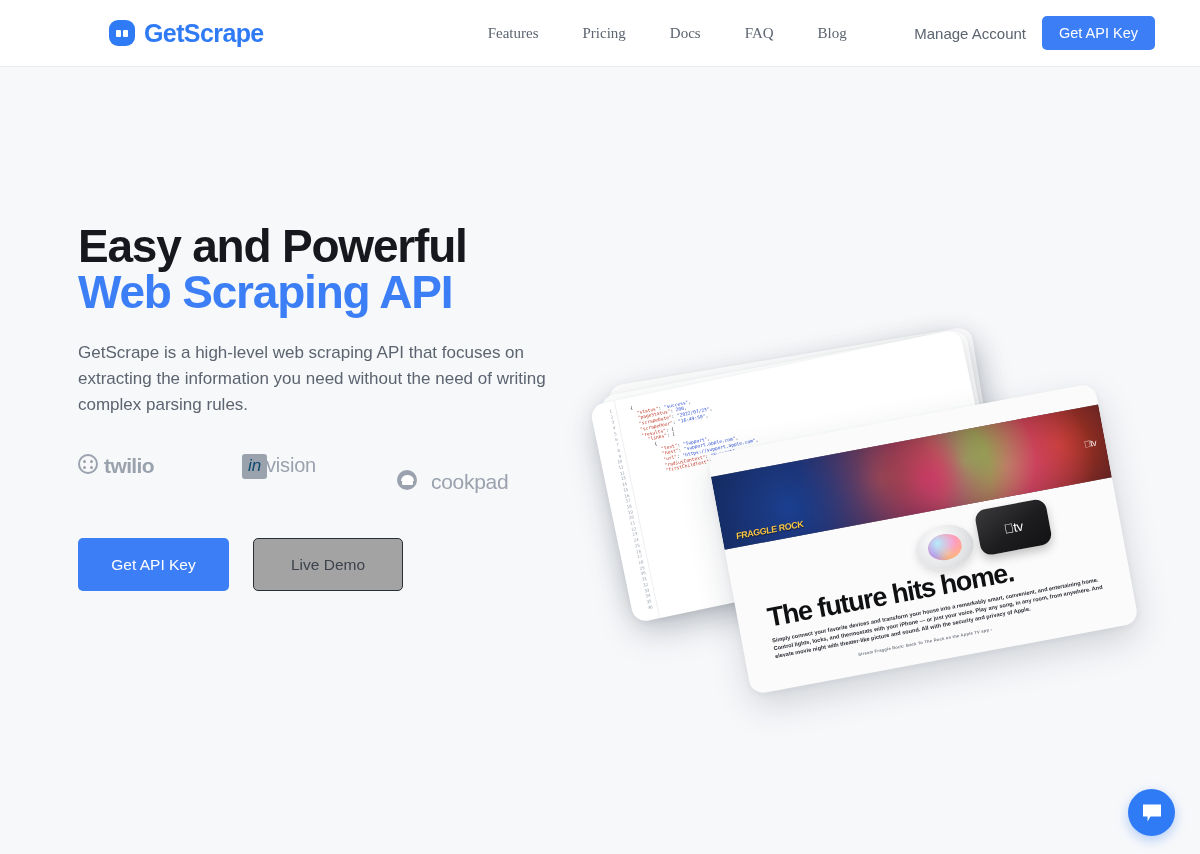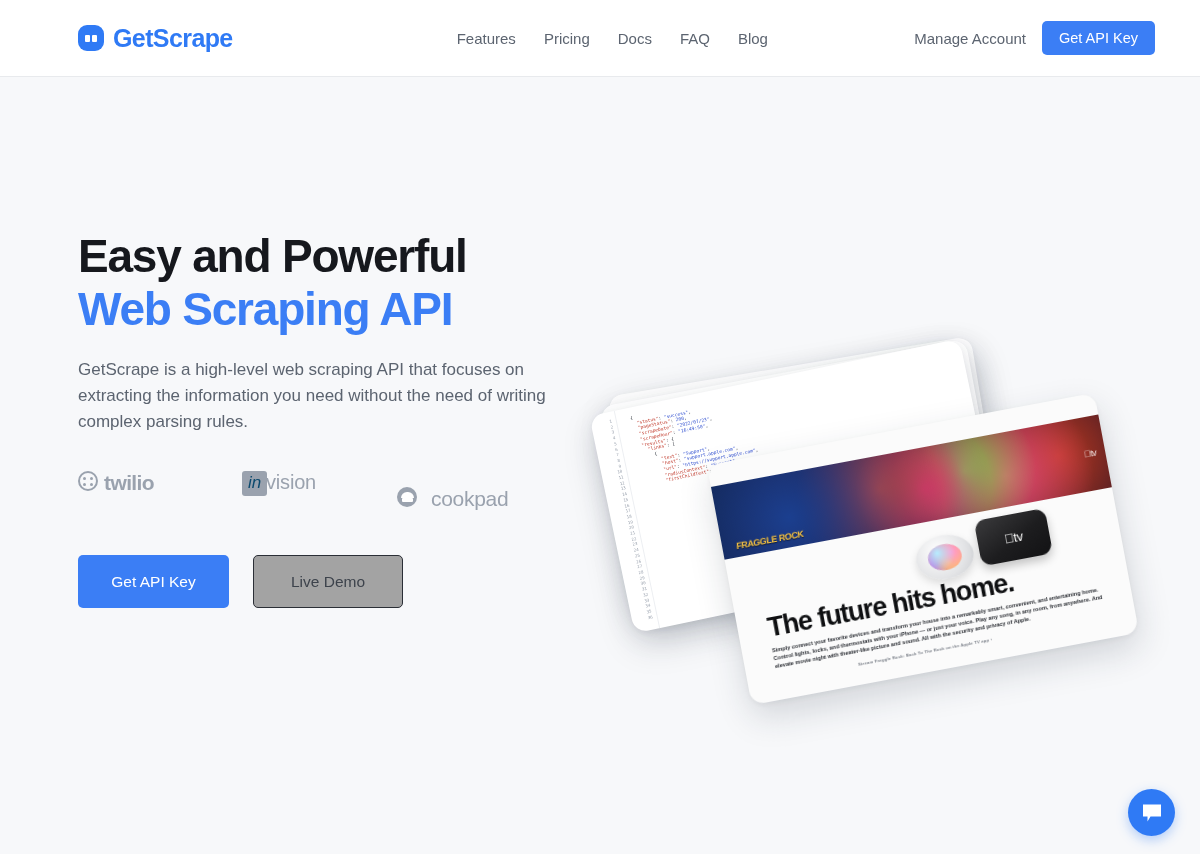--- a/index.html
+++ b/index.html
@@ -12,26 +12,26 @@
 
   body {
     font-family: "Liberation Sans", sans-serif;
     background: #f7f8fa;
     color: #2b2f36;
     -webkit-font-smoothing: antialiased;
   }
 
   
   .header {
-    height: 77px;
+    height: 67px;
     background: #ffffff;
     border-bottom: 1px solid #e8eaed;
     display: flex;
     align-items: center;
-    padding: 0 0 0 78px;
+    padding: 0 0 0 109px;
     position: relative;
   }
 
   .brand {
     display: flex;
     align-items: center;
     gap: 9px;
     cursor: pointer;
     text-decoration: none;
   }
@@ -56,22 +56,23 @@
   .brand-name {
     font-size: 25px;
     font-weight: bold;
     color: #2f7af5;
     letter-spacing: -0.6px;
   }
 
   .nav {
     display: flex;
     align-items: flex-start;
-    gap: 28px;
+    gap: 44px;
     margin-left: 224px;
+    font-family: Liberation Serif, serif;
   }
   .nav a {
     font-size: 15px;
     color: #5c6470;
     text-decoration: none;
     cursor: pointer;
   }
 
   .header-right {
     margin-left: auto;
@@ -115,21 +116,20 @@
   .hero-title {
     font-size: 46px;
     line-height: 1.0;
     font-weight: bold;
     letter-spacing: -1.2px;
     color: #16181d;
   }
   .hero-title .line2 {
     display: block;
     color: #3b7ef5;
-    margin-top: 7px;
   }
 
   .hero-sub {
     margin-top: 25px;
     font-size: 17px;
     line-height: 1.52;
     color: #5c6470;
     max-width: 475px;
   }
 

